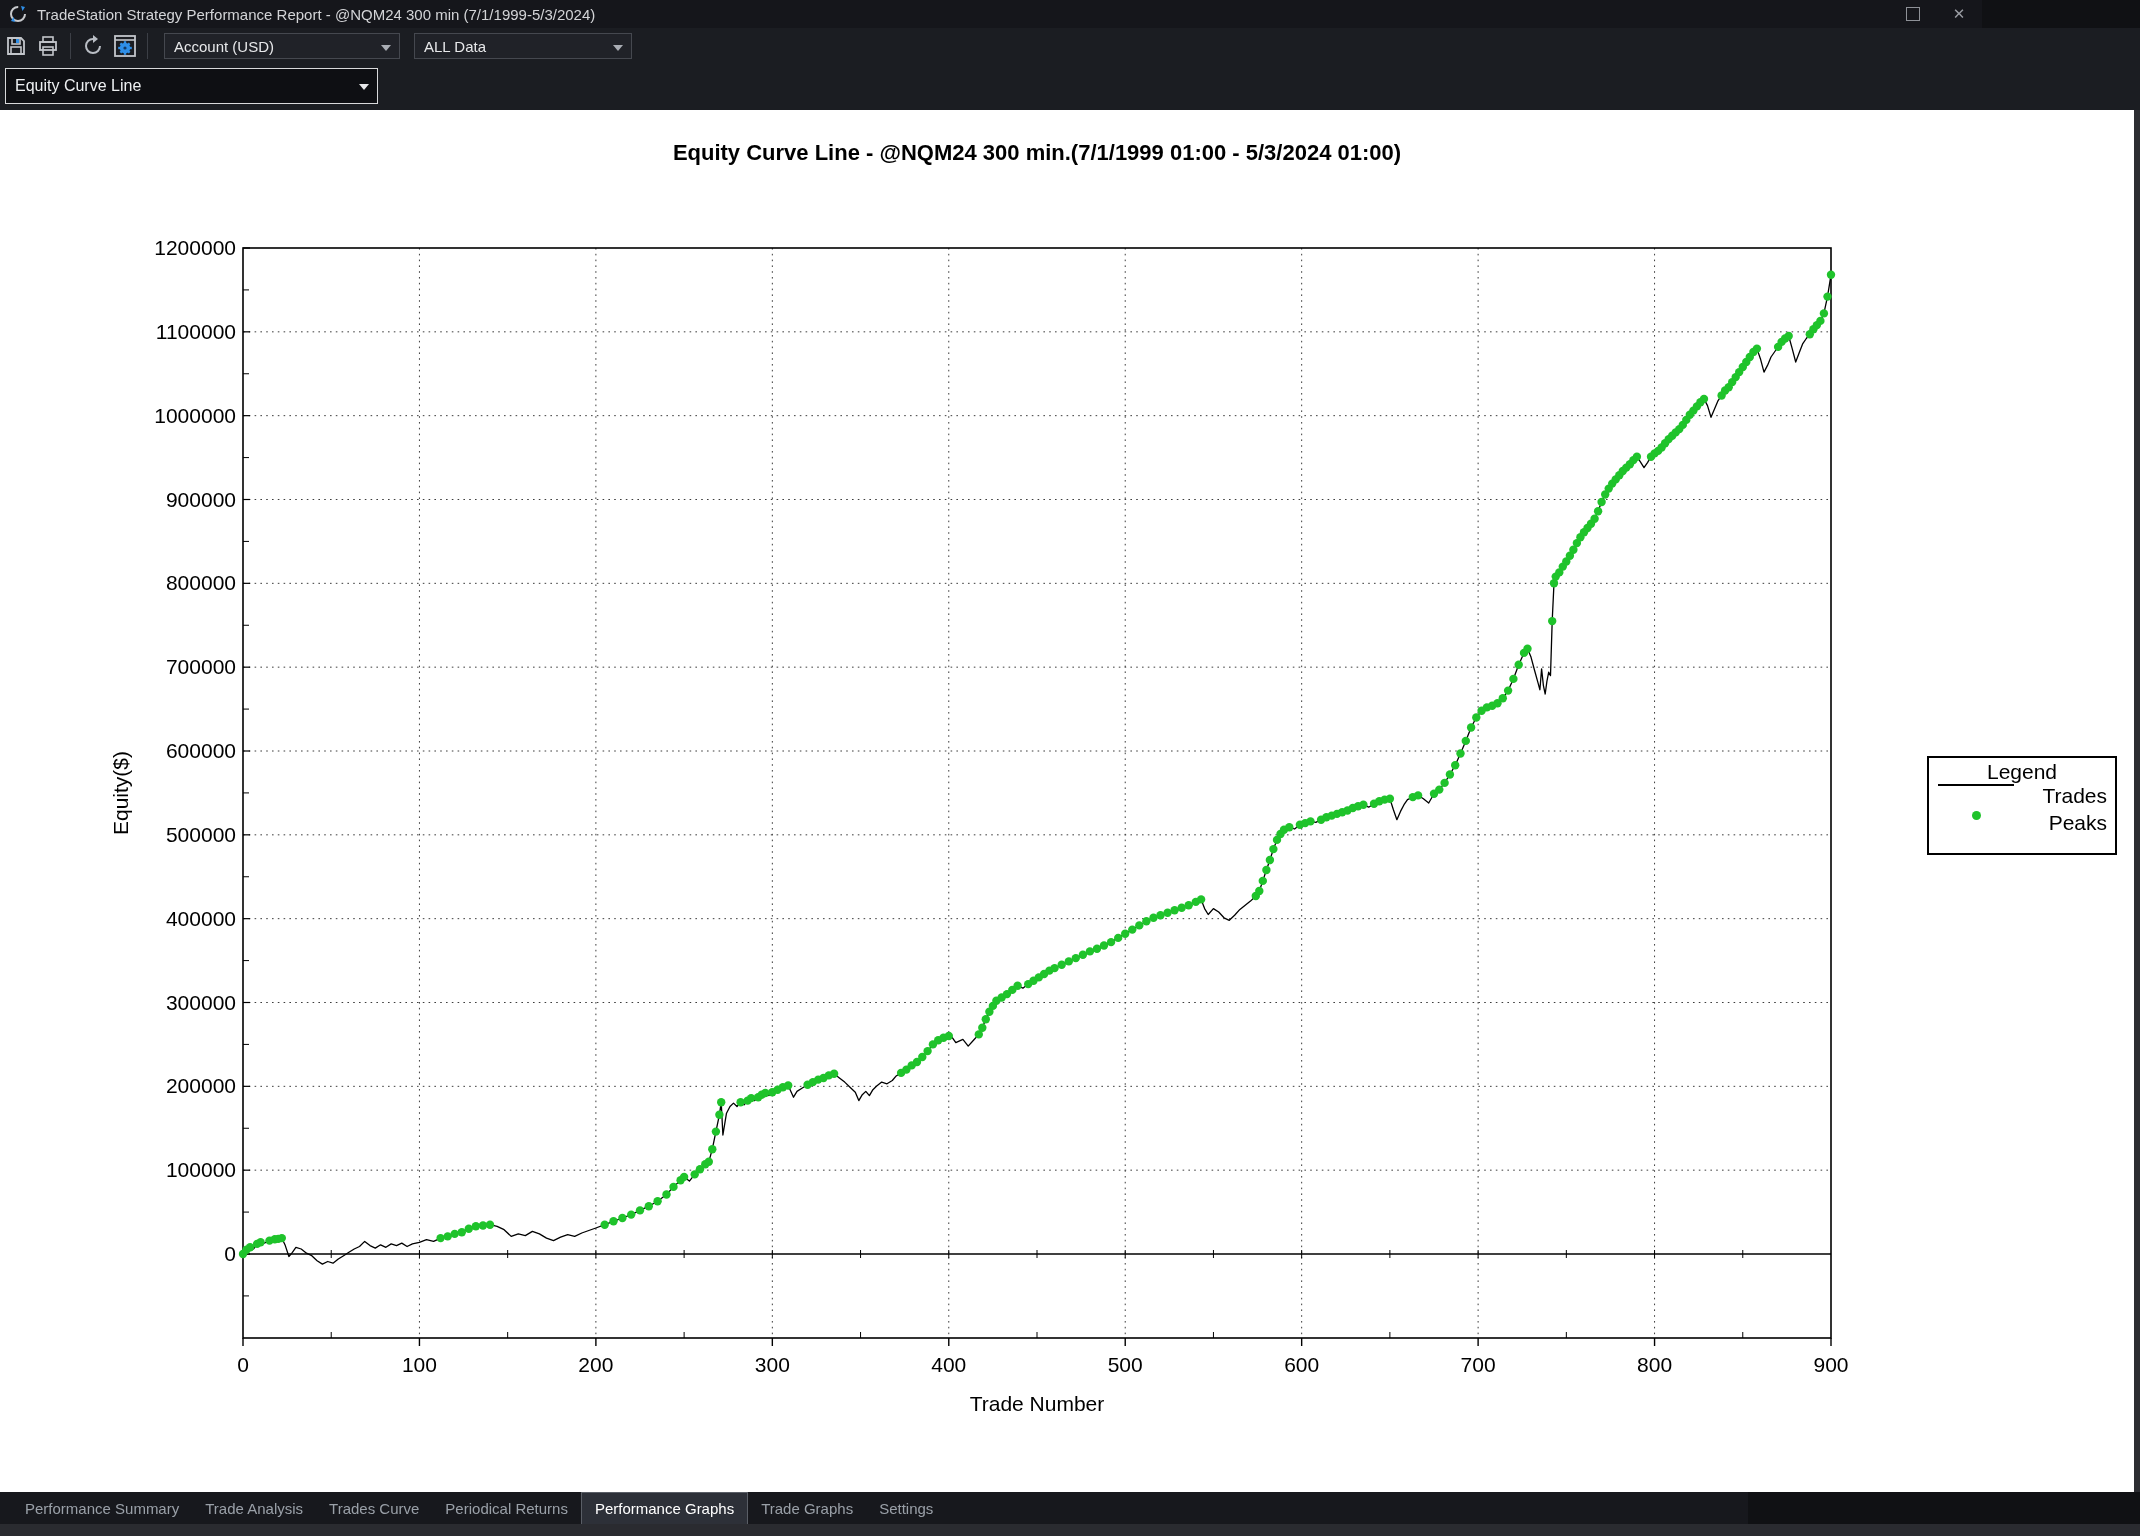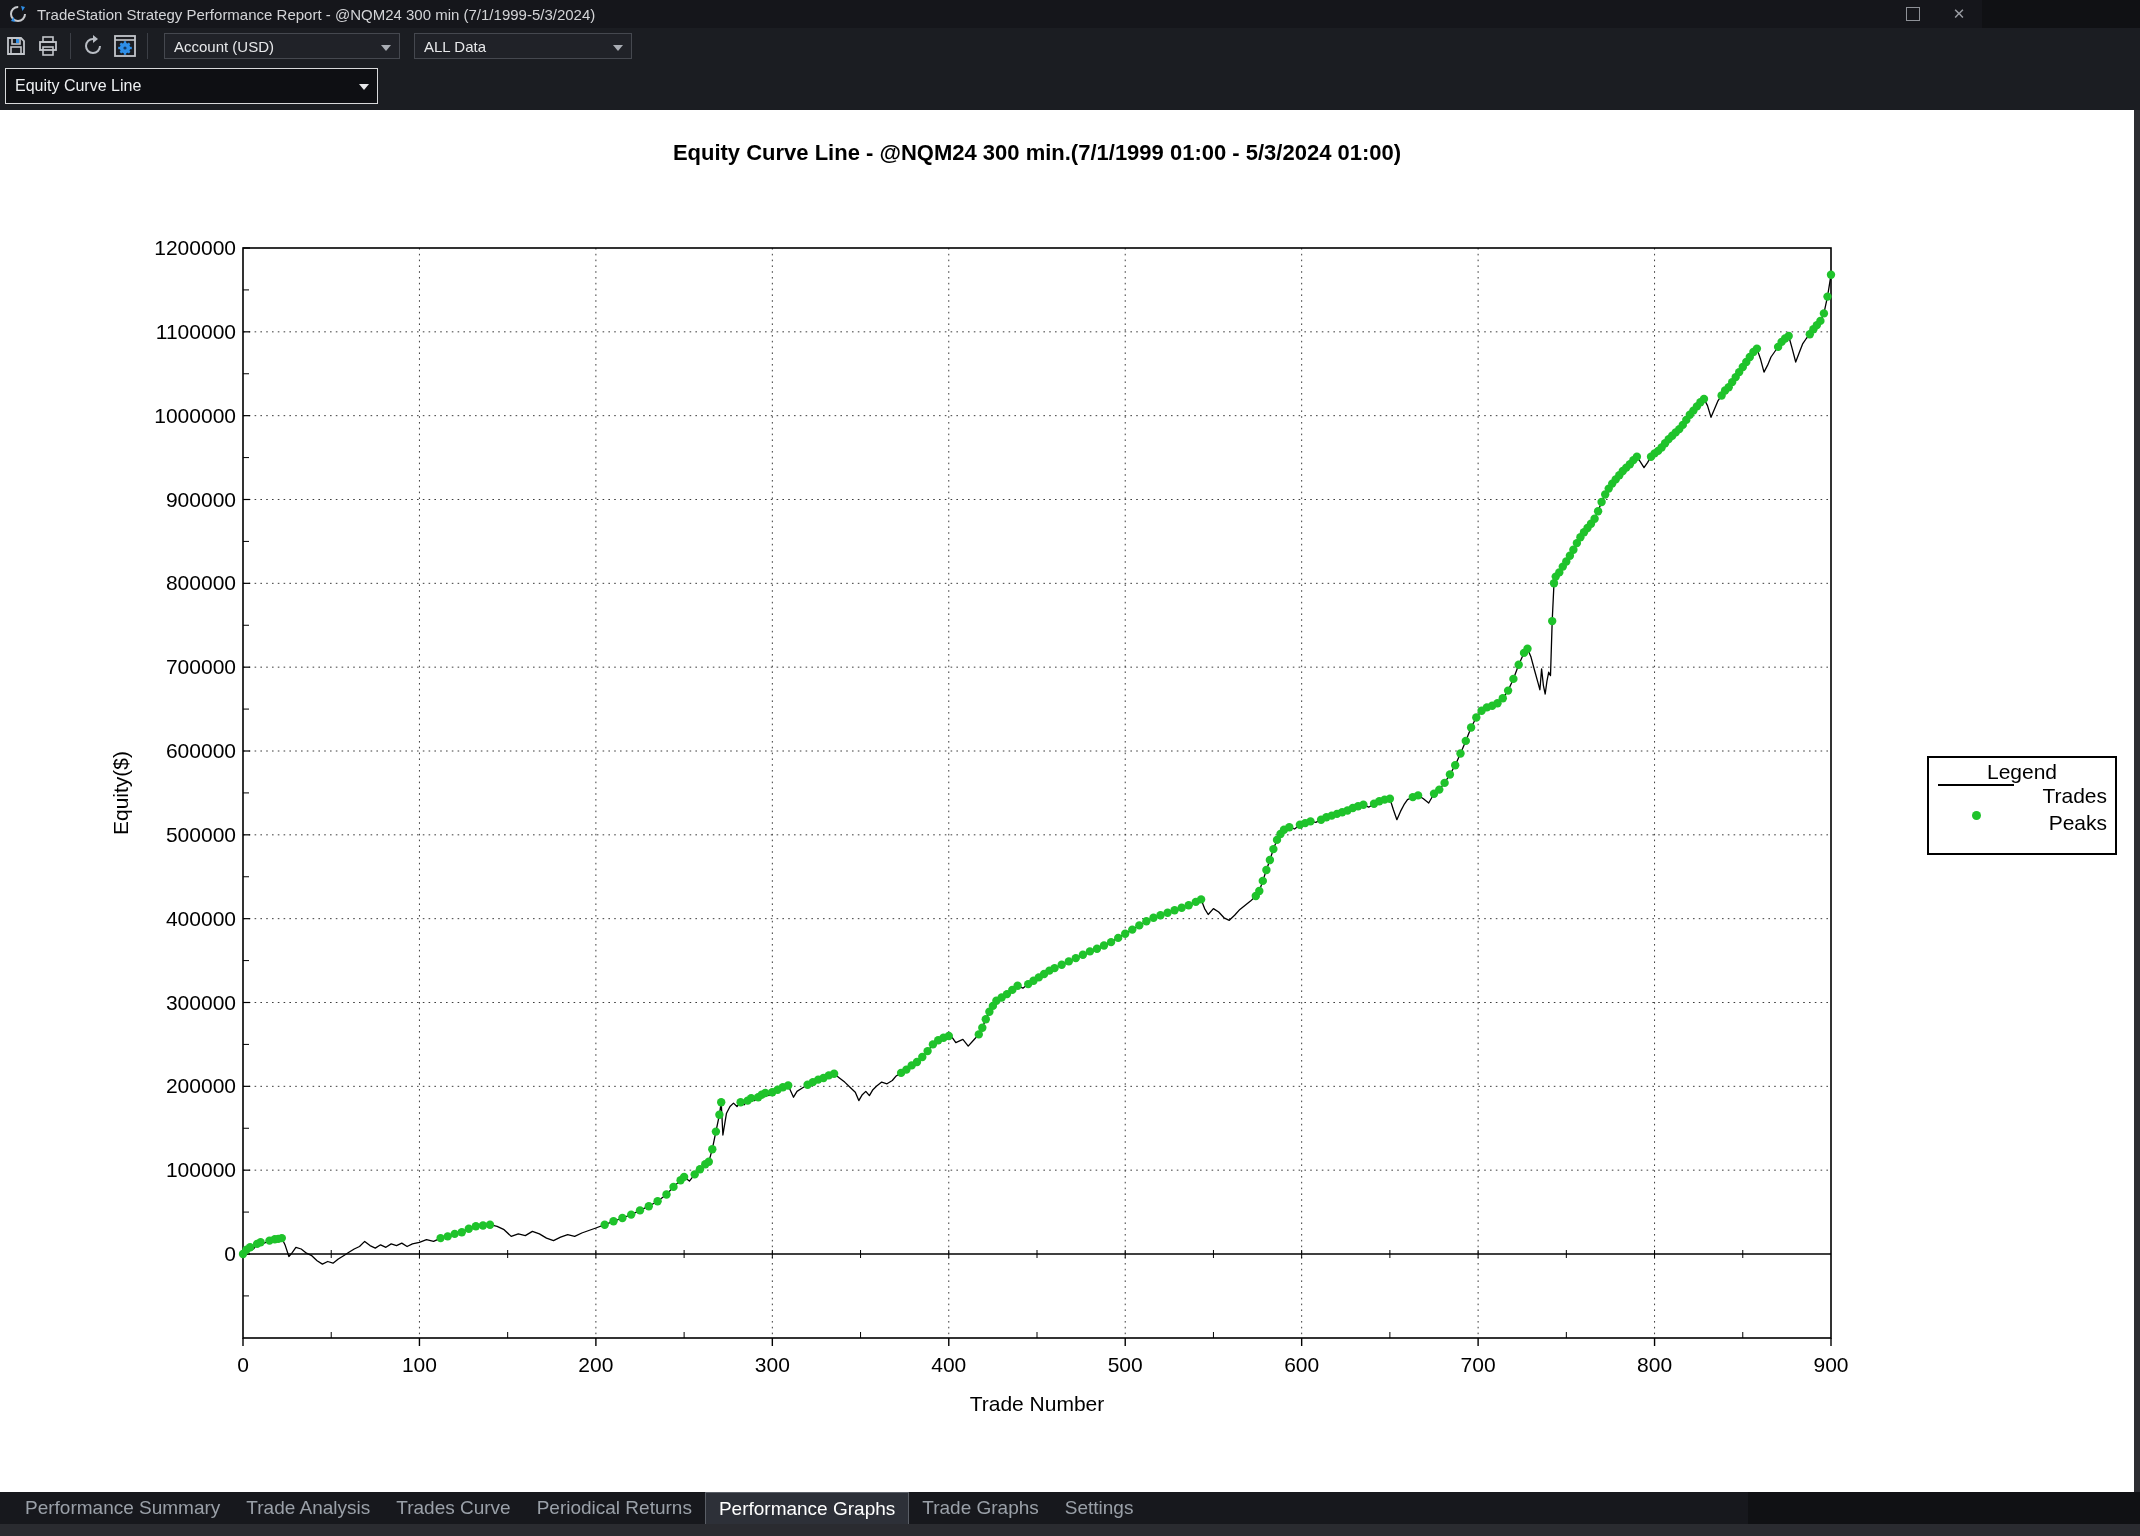--- a/index.html
+++ b/index.html
@@ -46,21 +46,21 @@
   .legend{position:absolute;left:1927px;top:756px;width:190px;height:99px;background:#fff;
     border:2px solid #000;box-sizing:border-box;color:#000;}
   .legend .ltitle{text-align:center;font-size:21px;margin-top:2px;}
   .lrow{display:flex;align-items:flex-start;height:27px;padding:0 8px 0 6px;}
   .lsample{width:82px;display:flex;align-items:center;justify-content:center;flex:0 0 auto;}
   .lline{width:76px;height:0;border-top:2px solid #000;}
   .ldot{width:9px;height:9px;border-radius:50%;background:#1fc32b;}
   .llabel{flex:1 1 auto;text-align:right;font-size:21px;}
   
   .tabbar{position:absolute;left:0;top:1492px;width:1748px;height:32px;background:#17181d;
-    display:flex;align-items:stretch;color:#9aa0a8;font-size:19px;padding-left:12px;box-sizing:border-box;}
+    display:flex;align-items:stretch;color:#9aa0a8;font-size:15px;padding-left:12px;box-sizing:border-box;}
   .tab{display:flex;align-items:center;padding:0 13px;white-space:nowrap;}
   .tab.active{background:#2d3038;color:#ffffff;border:1px solid #5a5e66;border-bottom:none;box-sizing:border-box;}
   .bottomstrip{position:absolute;left:0;top:1524px;width:2140px;height:12px;background:#2a2b30;}
 </style>
 </head>
 <body>
 
 <div class="titlebar">
   <svg class="app-icon" viewBox="0 0 20 20">
     <circle cx="10" cy="10" r="7" fill="none" stroke="#c7c9cd" stroke-width="2" stroke-dasharray="33 11"></circle>

